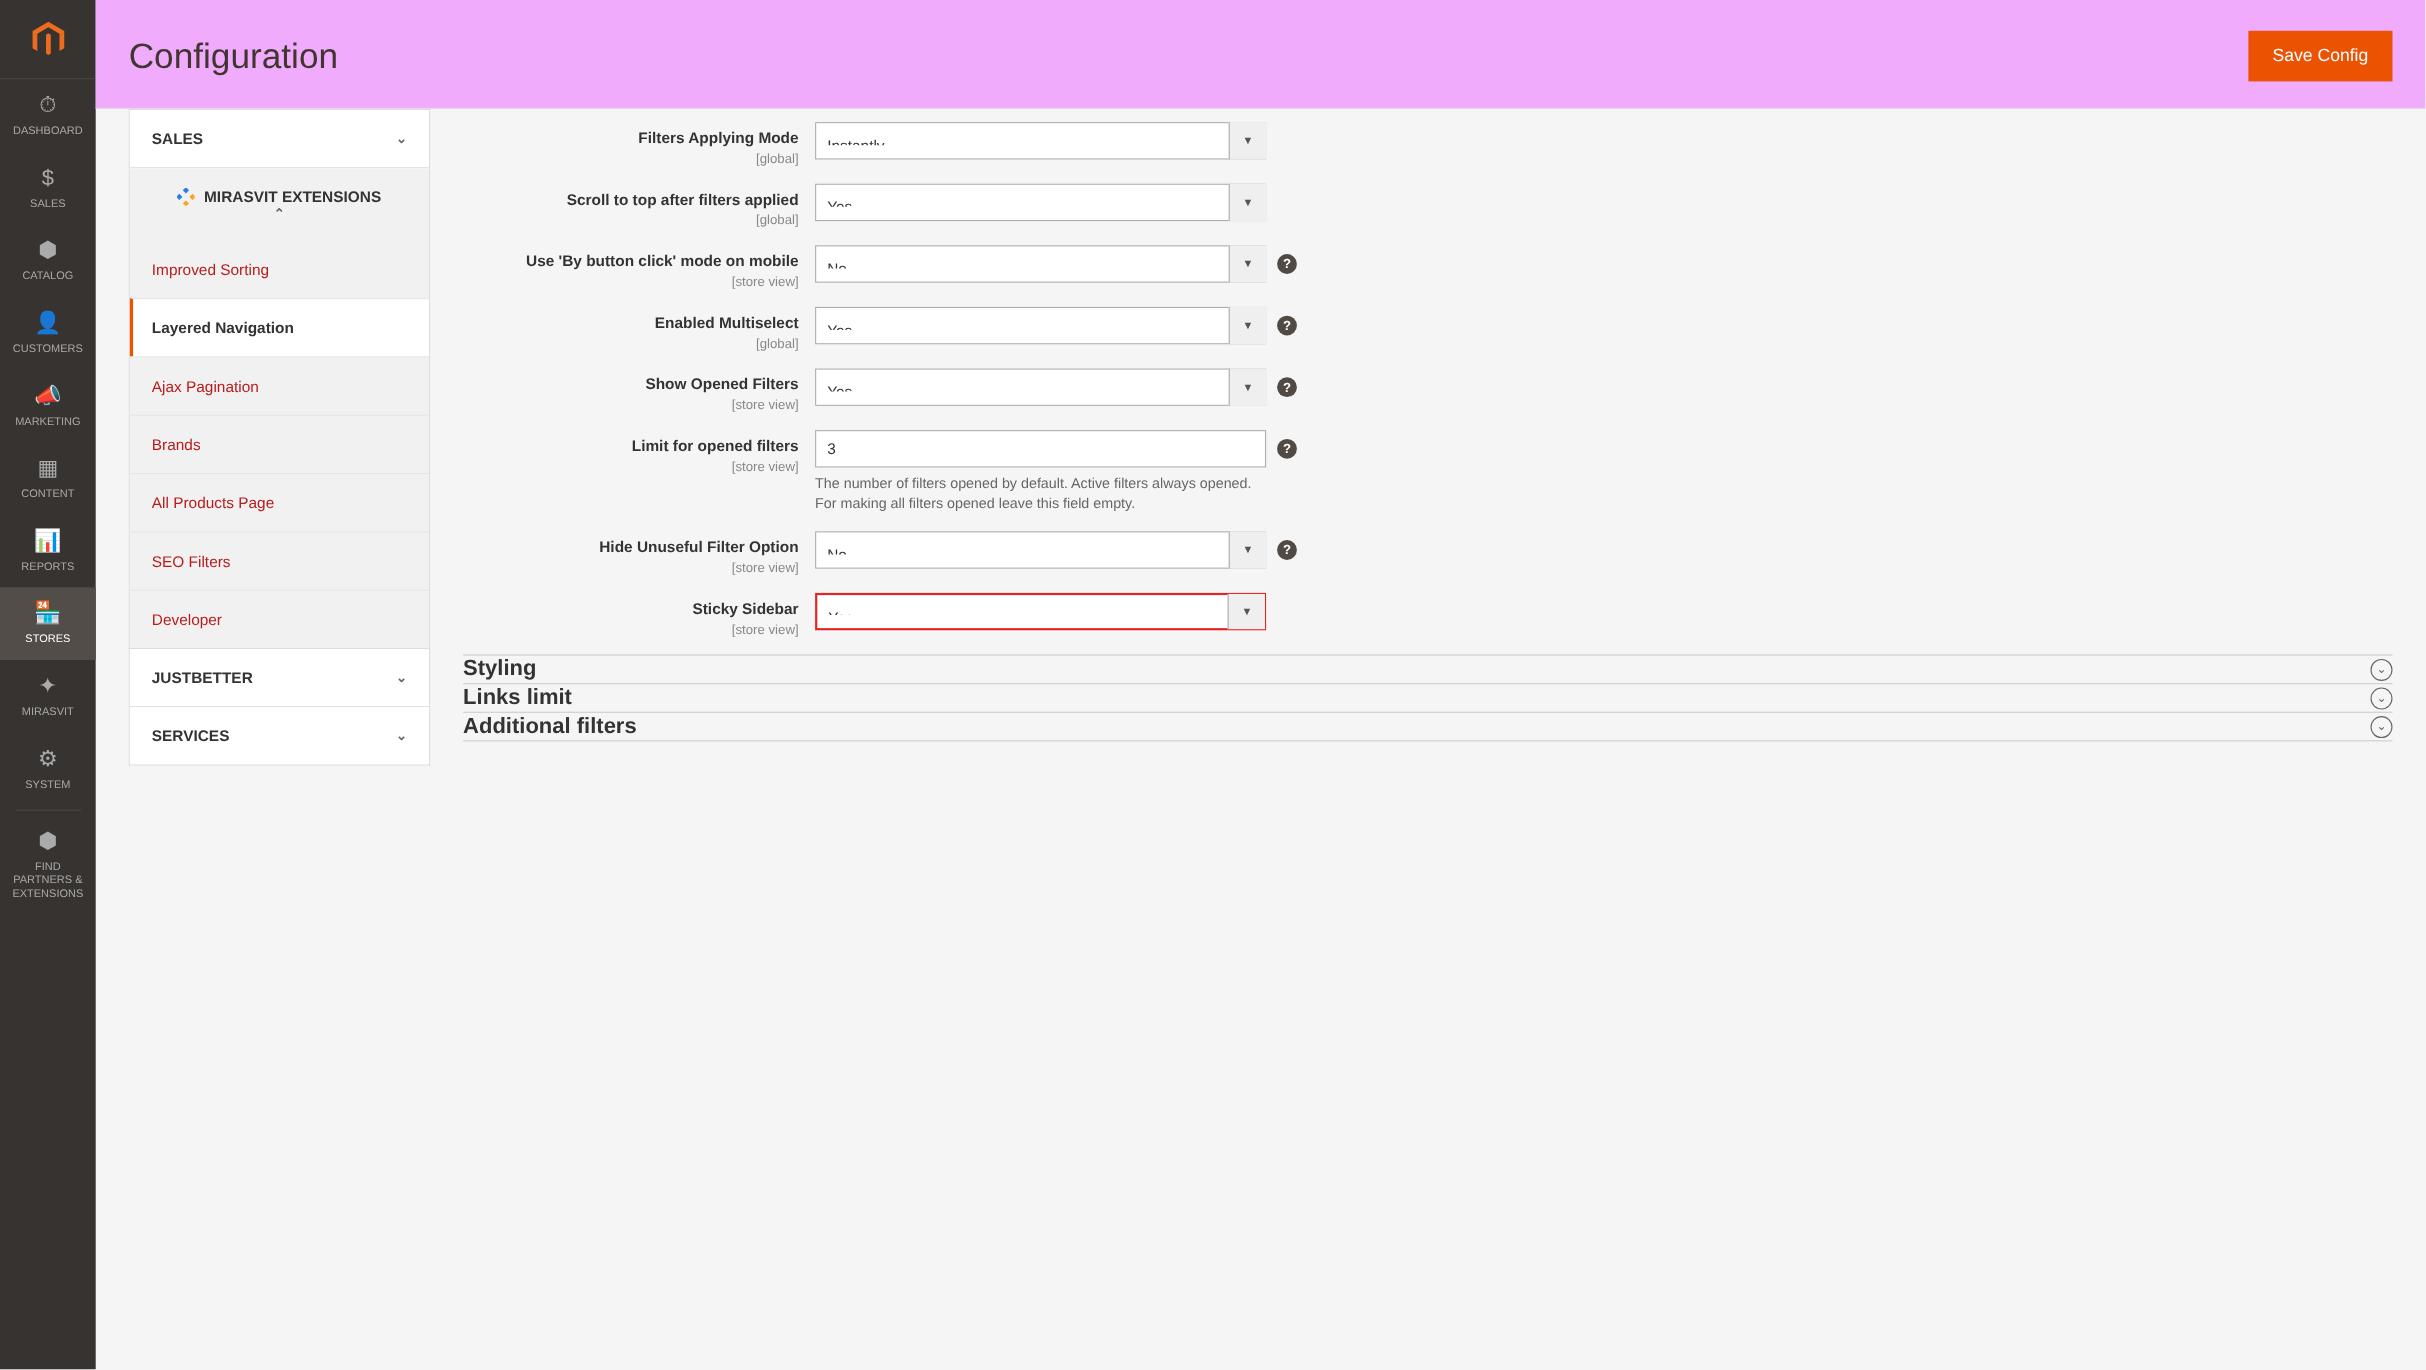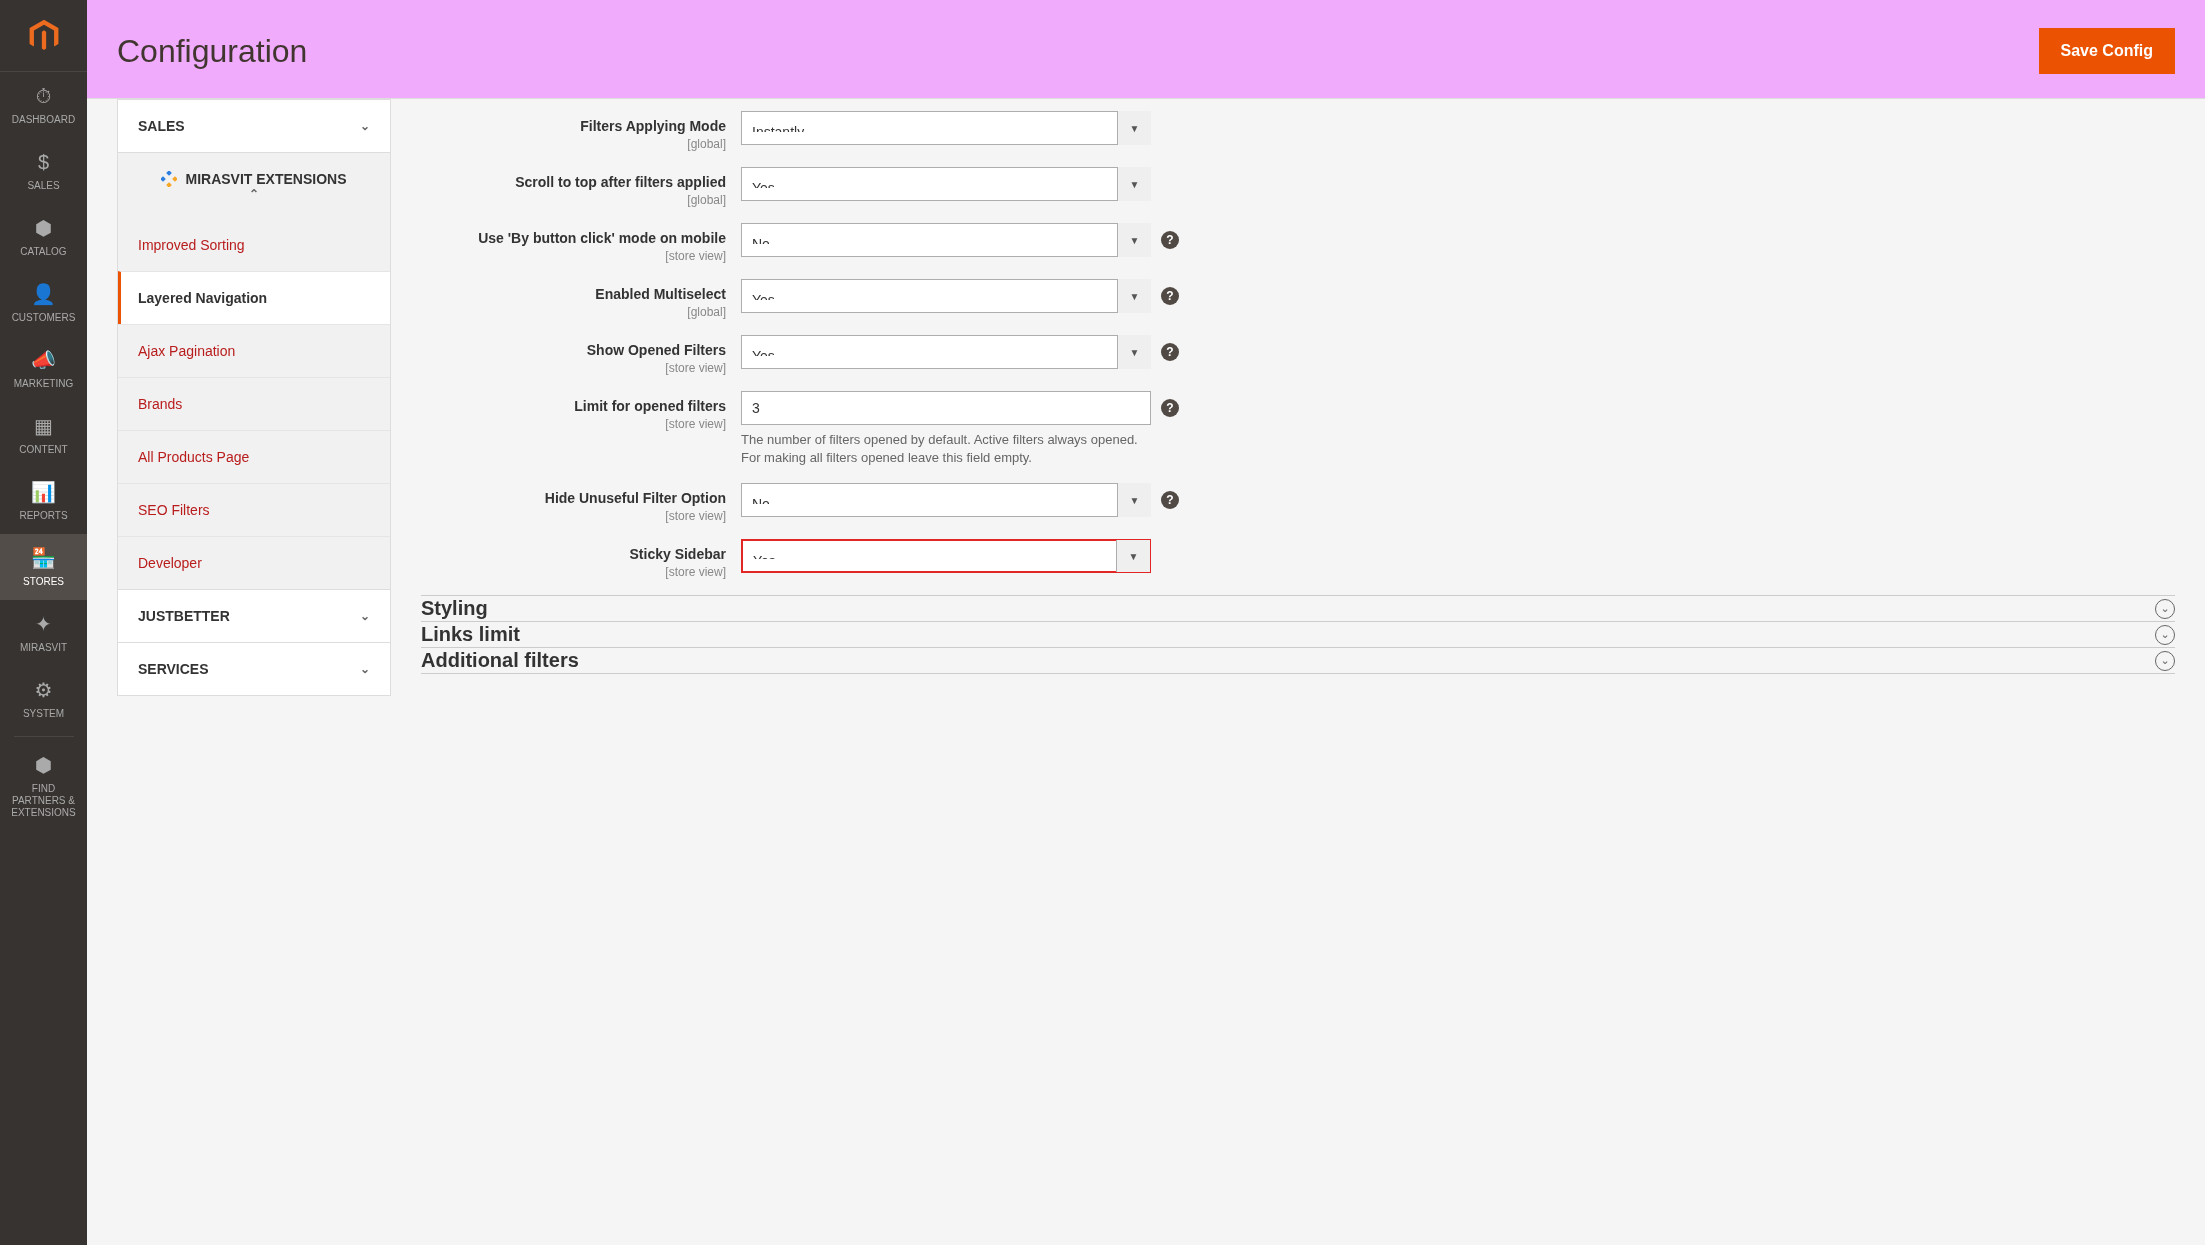--- a/index.html
+++ b/index.html
@@ -12,21 +12,21 @@
 .nav-logo svg{width:36px;height:36px;}
 .nav-item{width:87px;padding:12px 4px;display:flex;flex-direction:column;align-items:center;gap:6px;cursor:pointer;color:#aaa;font-size:10px;text-align:center;line-height:1.2;}
 .nav-item.active{background:#524d49;color:#fff;}
 .nav-item .ico{height:24px;display:flex;align-items:center;justify-content:center;font-size:20px;}
 .nav-sep{width:60px;height:1px;background:#4a4542;margin:4px 0;}
 
 
 .main{flex:1;display:flex;flex-direction:column;}
 .header{padding:28px 30px 24px;display:flex;align-items:center;justify-content:space-between;border-bottom:1px solid #ddd;background:#f0abfc;}
 h1{font-size:32px;font-weight:400;color:#41362f;}
-.save-btn{background:#eb5202;color:#fff;border:none;padding:14px 22px;font-size:16px;font-weight:700;cursor:pointer;}
+.save-btn{background:#eb5202;color:#fff;border:none;padding:14px 22px;font-size:16px;font-weight:400;cursor:pointer;}
 .content{display:flex;flex:1;}
 
 
 .config-nav{width:304px;flex-shrink:0;padding-left:30px;}
 .cfg-section{background:#fff;border:1px solid #ddd;border-top:none;}
 .cfg-section:first-child{border-top:1px solid #ddd;}
 .cfg-head{padding:18px 20px;font-weight:700;font-size:14px;color:#333;display:flex;align-items:center;justify-content:space-between;cursor:pointer;}
 .cfg-head.open{background:#f1f1f1;flex-direction:column;}
 .cfg-head .mirasvit-ico{width:16px;height:16px;margin-right:8px;display:inline-block;}
 .chev{font-size:12px;color:#666;}

